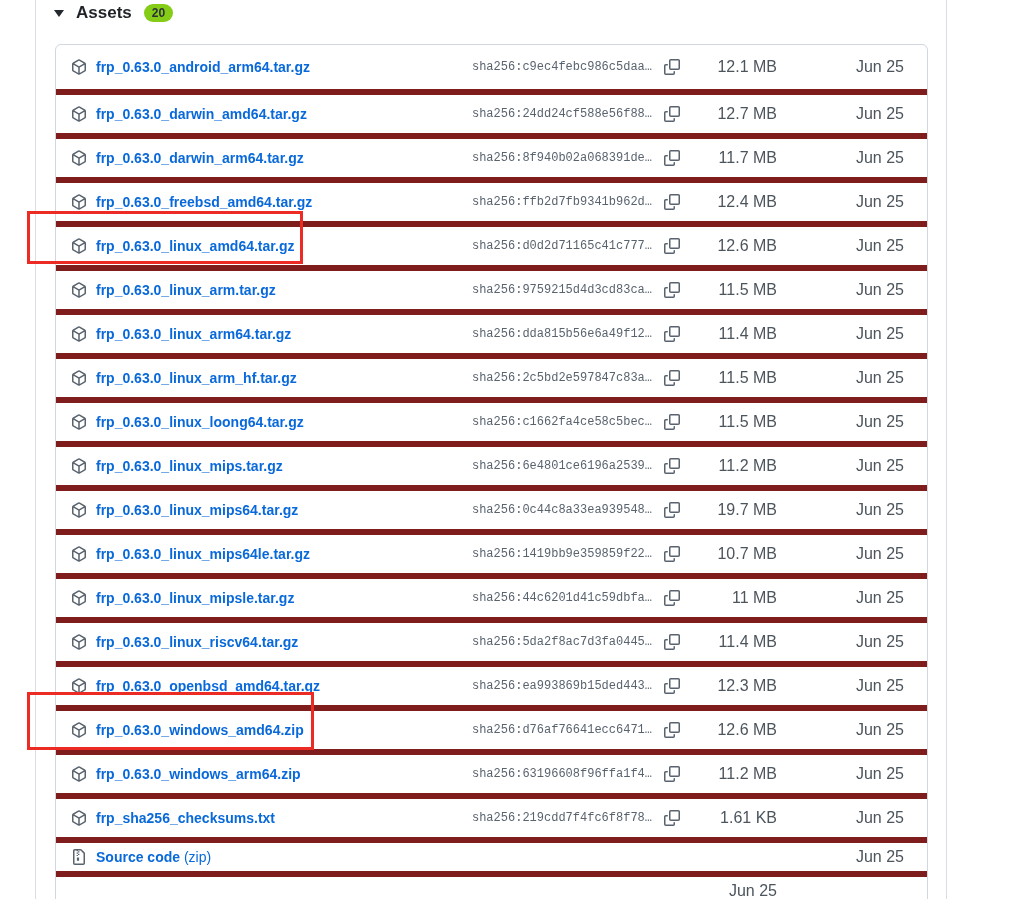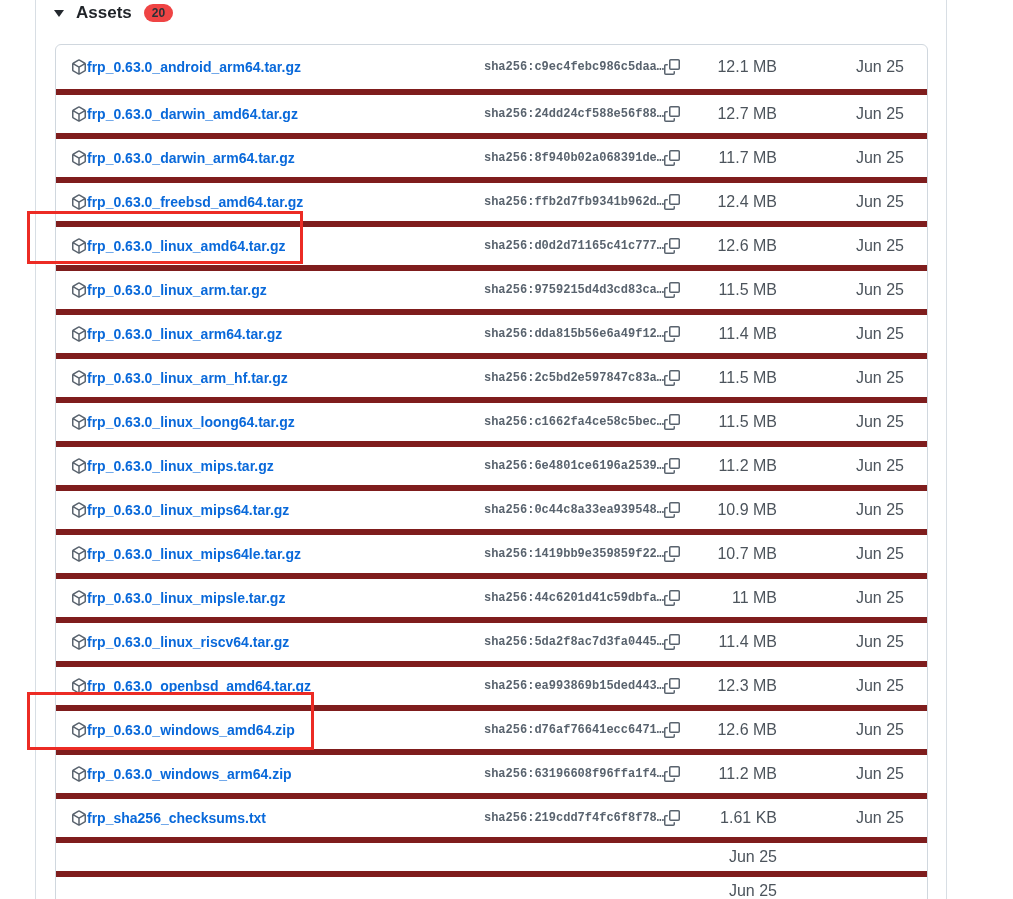--- a/index.html
+++ b/index.html
@@ -8,42 +8,42 @@
     background:#ffffff; color:#1f2328;
     font-family:"Liberation Sans","DejaVu Sans",sans-serif;
   }
   .vline { position:absolute; top:0; bottom:0; width:1px; background:#d8dee4; }
   .vline.left  { left:35px; }
   .vline.right { left:946px; }
 
   .assets-header { position:absolute; left:54px; top:3px; display:flex; align-items:center; gap:12px; cursor:pointer; }
   .caret { width:0; height:0; border-left:5px solid transparent; border-right:5px solid transparent; border-top:7px solid #24292f; margin-top:1px; }
   .assets-title { font-size:17px; font-weight:700; color:#1f2328; }
-  .badge { background:#ef4444; color:#2b3137; font-size:12px; font-weight:600; border-radius:2em; padding:2px 8px; line-height:14px; }
+  .badge { background:#84cc16; color:#2b3137; font-size:12px; font-weight:600; border-radius:2em; padding:2px 8px; line-height:14px; }
 
   .assets-table {
     position:absolute; left:55px; top:44px; width:873px; box-sizing:border-box;
     border:1px solid #d0d7de; border-radius:6px; background:#fff;
   }
   .row {
     display:grid; grid-template-columns:minmax(0,1fr) auto 97px 127px;
     align-items:center; height:44px; box-sizing:border-box;
     padding:0 23px 0 15px;
   }
   .row + .row { border-top:6px solid #7f1d1d; }
   .row.source-row { height:34px; }
 
-  .name-cell { display:flex; align-items:flex-end; min-width:0; }
+  .name-cell { display:flex; align-items:flex-end; gap:9px; min-width:0; }
   .icon { width:16px; height:16px; color:#59636e; flex:none; display:inline-flex; }
   .icon svg { width:16px; height:16px; display:block; }
   .asset-link { color:#0969da; font-size:14px; font-weight:600; text-decoration:none; white-space:nowrap; cursor:pointer; }
   .asset-link:hover, .asset-link.underlined { }
   .asset-link .suffix { font-weight:400; }
 
-  .hash-cell { display:flex; align-items:center; justify-content:flex-end; gap:0;font-weight:bold; }
+  .hash-cell { display:flex; align-items:center; justify-content:flex-end; gap:12px; }
   .sha { font-family:"Liberation Mono","DejaVu Sans Mono",monospace; font-size:12px; color:#59636e; white-space:nowrap; }
   .copy-btn { background:none; border:none; padding:0; margin:0; width:16px; height:16px; display:inline-flex; color:#59636e; cursor:pointer; }
   .copy-btn svg { width:16px; height:16px; display:block; }
 
   .size-cell, .date-cell { font-size:16px; color:#4c545c; text-align:right; white-space:nowrap; }
 
   .annotation { position:absolute; border:3px solid #ec2b24; box-sizing:border-box; z-index:10; pointer-events:none; }
   .annotation.box1 { left:27px; top:211px; width:276px; height:53px; }
   .annotation.box2 { left:27px; top:692px; width:287px; height:58px; }
 </style>
@@ -291,21 +291,21 @@
     </div>
     <div class="cell hash-cell">
       <span class="sha">sha256:0c44c8a33ea939548…</span>
       <button class="copy-btn">
         <svg viewBox="0 0 16 16" fill="currentColor" aria-hidden="true">
             <path d="M0 6.75C0 5.784.784 5 1.75 5h1.5a.75.75 0 0 1 0 1.5h-1.5a.25.25 0 0 0-.25.25v7.5c0 .138.112.25.25.25h7.5a.25.25 0 0 0 .25-.25v-1.5a.75.75 0 0 1 1.5 0v1.5A1.75 1.75 0 0 1 9.25 16h-7.5A1.75 1.75 0 0 1 0 14.25Z"></path>
             <path d="M5 1.75C5 .784 5.784 0 6.75 0h7.5C15.216 0 16 .784 16 1.75v7.5A1.75 1.75 0 0 1 14.25 11h-7.5A1.75 1.75 0 0 1 5 9.25Zm1.75-.25a.25.25 0 0 0-.25.25v7.5c0 .138.112.25.25.25h7.5a.25.25 0 0 0 .25-.25v-7.5a.25.25 0 0 0-.25-.25Z"></path>
           </svg>
       </button>
     </div>
-    <div class="cell size-cell">10.9 MB</div>
+    <div class="cell size-cell">19.7 MB</div>
     <div class="cell date-cell">Jun 25</div>
   </div>
 
   <div class="row asset-row">
     <div class="cell name-cell">
       <span class="icon">
         <svg viewBox="0 0 16 16" fill="currentColor" aria-hidden="true">
             <path d="m8.878.392 5.25 3.045c.54.314.872.89.872 1.514v6.098a1.75 1.75 0 0 1-.872 1.514l-5.25 3.045a1.75 1.75 0 0 1-1.756 0l-5.25-3.045A1.75 1.75 0 0 1 1 11.049V4.951c0-.624.332-1.2.872-1.514L7.122.392a1.75 1.75 0 0 1 1.756 0ZM7.875 1.69l-4.63 2.685L8 7.133l4.755-2.758-4.63-2.685a.248.248 0 0 0-.25 0ZM2.5 5.677v5.372c0 .09.047.171.125.216l4.625 2.683V8.432Zm6.25 8.271 4.625-2.683a.25.25 0 0 0 .125-.216V5.677L8.75 8.432Z"></path>
           </svg>
       </span>
@@ -446,30 +446,39 @@
     <div class="cell hash-cell">
       <span class="sha">sha256:219cdd7f4fc6f8f78…</span>
       <button class="copy-btn">
         <svg viewBox="0 0 16 16" fill="currentColor" aria-hidden="true">
             <path d="M0 6.75C0 5.784.784 5 1.75 5h1.5a.75.75 0 0 1 0 1.5h-1.5a.25.25 0 0 0-.25.25v7.5c0 .138.112.25.25.25h7.5a.25.25 0 0 0 .25-.25v-1.5a.75.75 0 0 1 1.5 0v1.5A1.75 1.75 0 0 1 9.25 16h-7.5A1.75 1.75 0 0 1 0 14.25Z"></path>
             <path d="M5 1.75C5 .784 5.784 0 6.75 0h7.5C15.216 0 16 .784 16 1.75v7.5A1.75 1.75 0 0 1 14.25 11h-7.5A1.75 1.75 0 0 1 5 9.25Zm1.75-.25a.25.25 0 0 0-.25.25v7.5c0 .138.112.25.25.25h7.5a.25.25 0 0 0 .25-.25v-7.5a.25.25 0 0 0-.25-.25Z"></path>
           </svg>
       </button>
     </div>
     <div class="cell size-cell">1.61 KB</div>
+    <div class="cell date-cell">Jun 25</div>
+  </div>
+
+  <div class="row source-row">
+    <div class="cell name-cell">
+      <span class="icon">
+        <svg viewBox="0 0 16 16" fill="currentColor" aria-hidden="true">
+            <path fill-rule="evenodd" d="M3.75 1.5a.25.25 0 0 0-.25.25v12.5c0 .138.112.25.25.25h8.5a.25.25 0 0 0 .25-.25V4.56a.25.25 0 0 0-.073-.176l-2.81-2.81a.25.25 0 0 0-.177-.074Zm-1.75.25C2 .784 2.784 0 3.75 0h5.69c.464 0 .909.184 1.237.513l2.81 2.81c.329.328.513.773.513 1.237v9.69A1.75 1.75 0 0 1 12.25 16h-8.5A1.75 1.75 0 0 1 2 14.25Z"></path>
+            <path d="M5.6 1.1h1.4v1.2H5.6zM7 2.3h1.4v1.2H7zM5.6 3.5h1.4v1.2H5.6zM7 4.7h1.4v1.2H7zM5.6 5.9h1.4v1.2H5.6zM5.9 8.6h2.2v3.2H5.9z"></path>
+          </svg>
+      </span>
+      <a class="asset-link" href="#"><span>Source code</span> <span class="suffix">(zip)</span></a>
+    </div>
+    <div class="cell hash-cell"></div>
+    <div class="cell size-cell"></div>
     <div class="cell date-cell">Jun 25</div>
   </div>
 
   <div class="row source-row">
     <div class="cell hash-cell"></div>
     <div class="cell size-cell"></div>
     <div class="cell date-cell">Jun 25</div>
   </div>
-
-  <div class="row source-row">
-    <div class="cell hash-cell"></div>
-    <div class="cell size-cell"></div>
-    <div class="cell date-cell">Jun 25</div>
-  </div>
 </div>
 
 <div class="annotation box1"></div>
 <div class="annotation box2"></div>
 
 </body></html>

